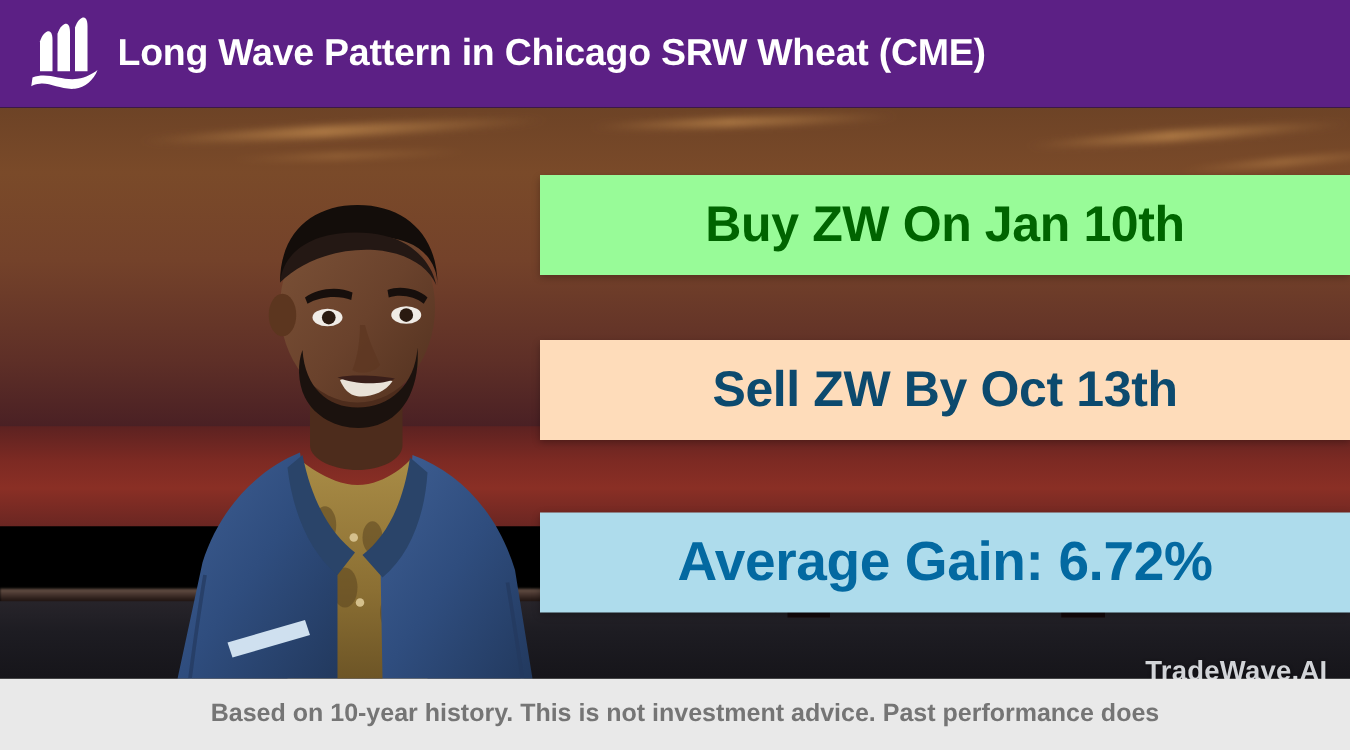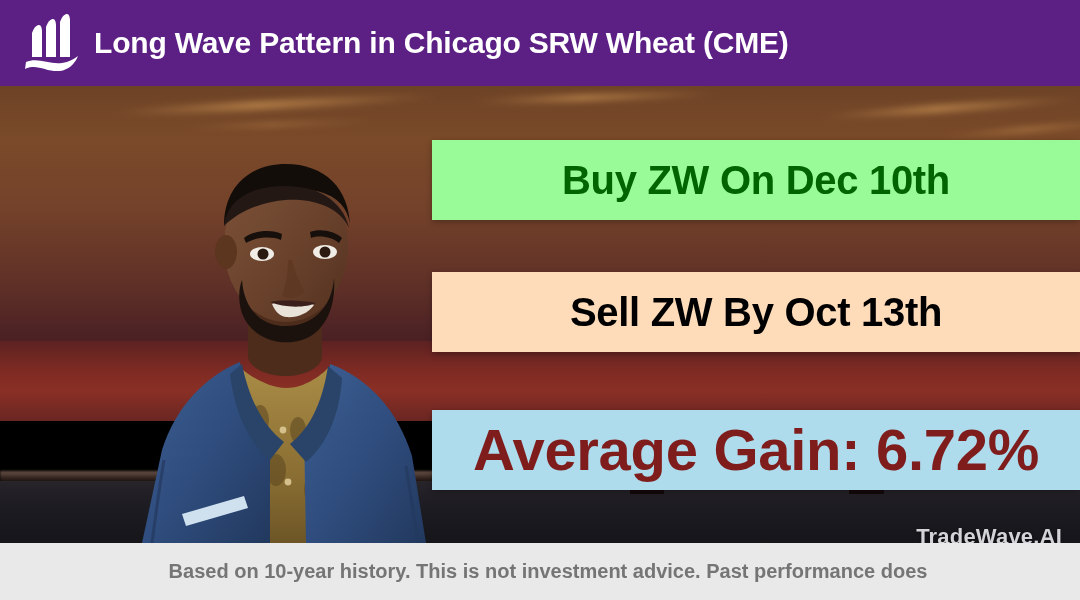--- a/index.html
+++ b/index.html
@@ -129,23 +129,23 @@
     box-shadow:0 2px 6px rgba(0,0,0,.28);
   }
   .banner-text {
     font-size:40px; font-weight:bold;
     line-height:1; white-space:nowrap;
     letter-spacing:-0.3px;
   }
   .banner-buy   { top:140px; background:#98FB98; }
   .banner-buy   .banner-text { color:#006400; }
   .banner-sell  { top:272px; background:#FEDCBA; }
-  .banner-sell  .banner-text { color:#000000; }
+  .banner-sell  .banner-text { color:#0c4a6e; }
   .banner-gain  { top:410px; background:#AEDCEC; }
-  .banner-gain  .banner-text { color:#7f1d1d; font-size:58px; }
+  .banner-gain  .banner-text { color:#0369a1; font-size:44px; }
 
   
   .watermark {
     position:absolute; right:18px; top:524px;
     color:#D2D4D8;
     font-size:22px; font-weight:bold;
     letter-spacing:.2px;
     z-index:22;
     text-shadow:0 1px 3px rgba(0,0,0,.55);
   }
@@ -292,21 +292,21 @@
       <path d="M208 236 C202 276 188 300 170 314 L186 332 C208 314 220 282 222 248 Z" fill="#2a4469"></path>
 
       <path d="M62 384 L124 366 L128 378 L66 396 Z" fill="#cfe0ef"></path>
 
       <path d="M44 330 C40 354 36 382 32 413" stroke="#23395e" stroke-width="3" fill="none" opacity=".7"></path>
       <path d="M286 336 C290 360 294 386 298 413" stroke="#23395e" stroke-width="3" fill="none" opacity=".7"></path>
     </svg>
   </div>
 
   <div class="banner banner-buy">
-    <span class="banner-text">Buy ZW On Dec 10th</span>
+    <span class="banner-text">Buy ZW On Jan 10th</span>
   </div>
 
   <div class="banner banner-sell">
     <span class="banner-text">Sell ZW By Oct 13th</span>
   </div>
 
   <div class="banner banner-gain">
     <span class="banner-text">Average Gain: 6.72%</span>
   </div>
 

